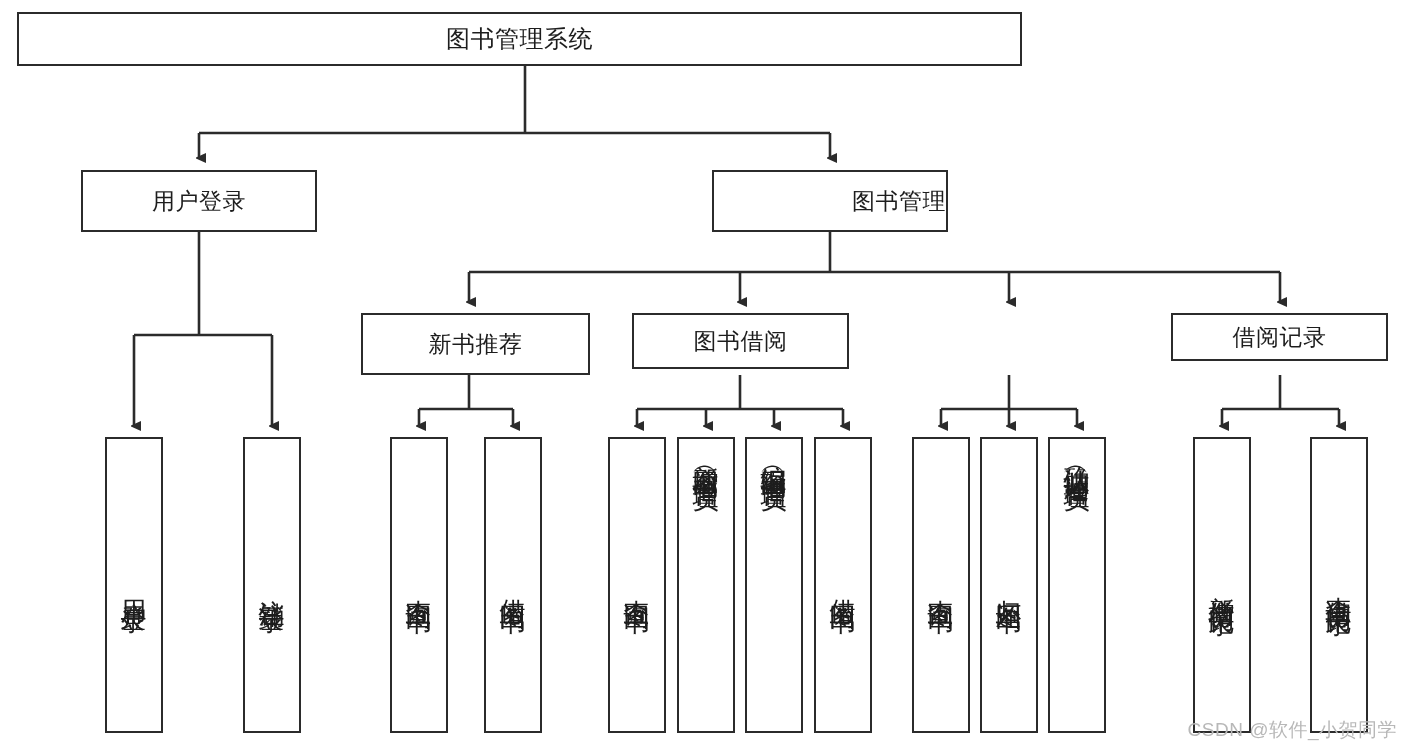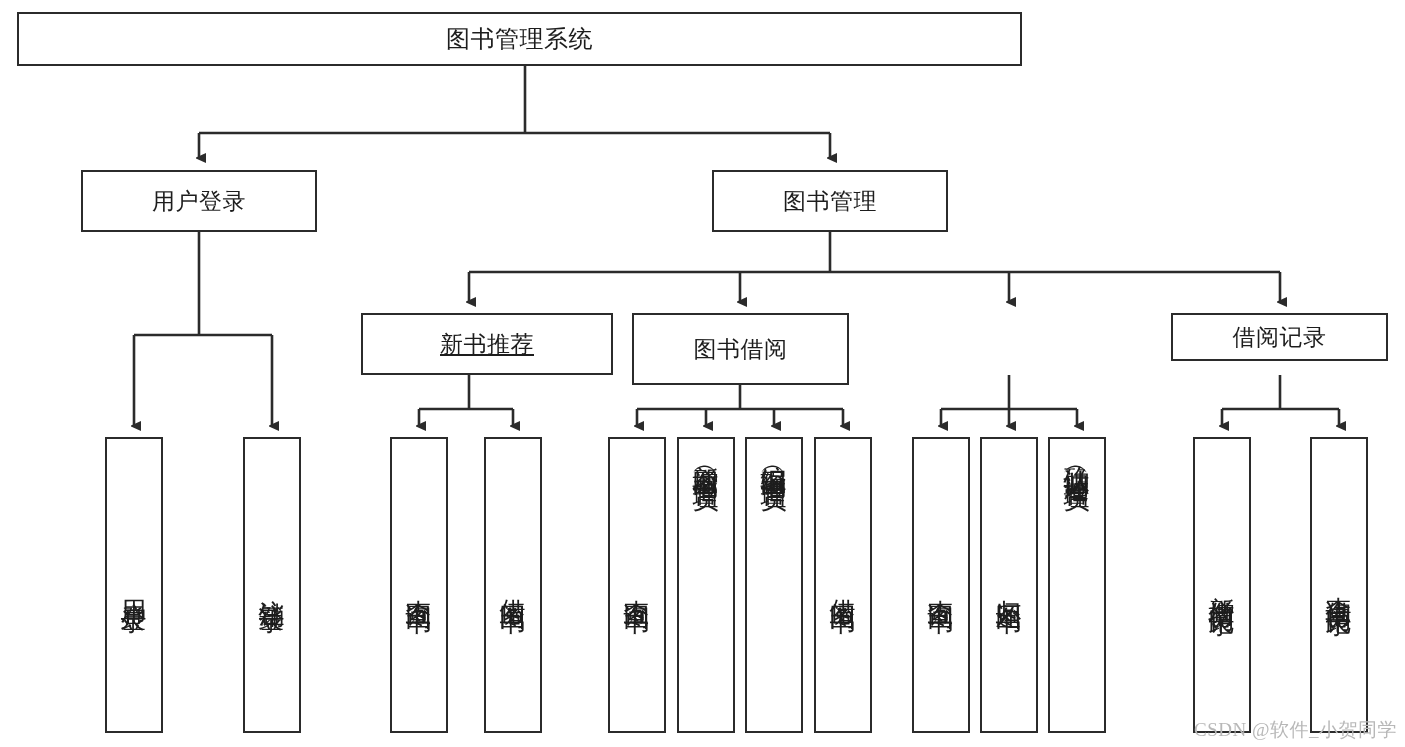--- a/index.html
+++ b/index.html
@@ -62,21 +62,20 @@
     padding-top:0;
   }
   .watermark{
     position:absolute;
     right:8px;bottom:4px;
     font-size:19px;
     color:#b8b8b8;
     letter-spacing:0.5px;
     z-index:5;
     white-space:nowrap;
-    font-family:Liberation Serif, serif;
   }
 </style>
 </head>
 <body>
 
 <div id="diagram">
 
   <svg class="connectors" width="1405" height="747" viewBox="0 0 1405 747" xmlns="http://www.w3.org/2000/svg">
     <defs>
       <marker id="arrow" markerWidth="10" markerHeight="10" refX="5" refY="7" orient="auto" markerUnits="userSpaceOnUse">
@@ -127,28 +126,28 @@
     </g>
   </svg>
 
   <div class="node h root" style="left:17px;top:12px;width:1005px;height:54px;">
     <span class="label">图书管理系统</span>
   </div>
 
   <div class="node h" style="left:81px;top:170px;width:236px;height:62px;">
     <span class="label">用户登录</span>
   </div>
-  <div class="node h" style="left:712px;top:170px;width:236px;height:62px;">
+  <div class="node h" style="left:712px;top:170px;width:236px;height:62px;justify-content:flex-end;">
     <span class="label">图书管理</span>
   </div>
 
-  <div class="node h" style="left:361px;top:313px;width:252px;height:62px;text-decoration:underline;">
+  <div class="node h" style="left:361px;top:313px;width:229px;height:62px;">
     <span class="label">新书推荐</span>
   </div>
-  <div class="node h" style="left:632px;top:313px;width:217px;height:72px;">
+  <div class="node h" style="left:632px;top:313px;width:217px;height:56px;">
     <span class="label">图书借阅</span>
   </div>
   <div class="node h" style="left:1171px;top:313px;width:217px;height:48px;">
     <span class="label">借阅记录</span>
   </div>
 
   <div class="node v center" style="left:105px;top:437px;width:58px;height:296px;">
     <span class="label">用户登录</span>
   </div>
   <div class="node v center" style="left:243px;top:437px;width:58px;height:296px;">

